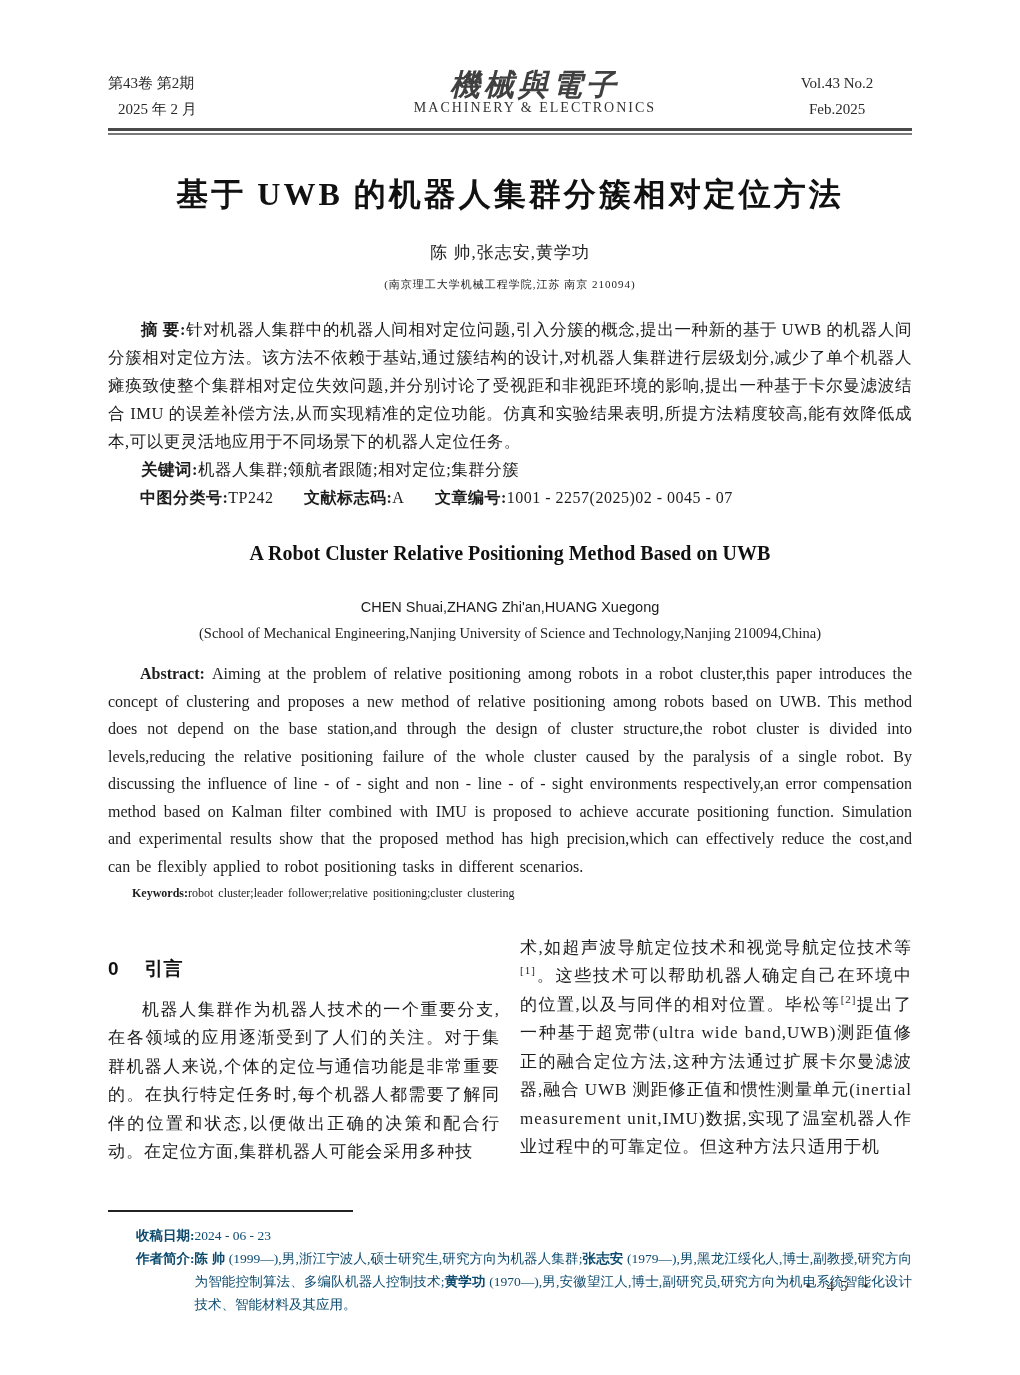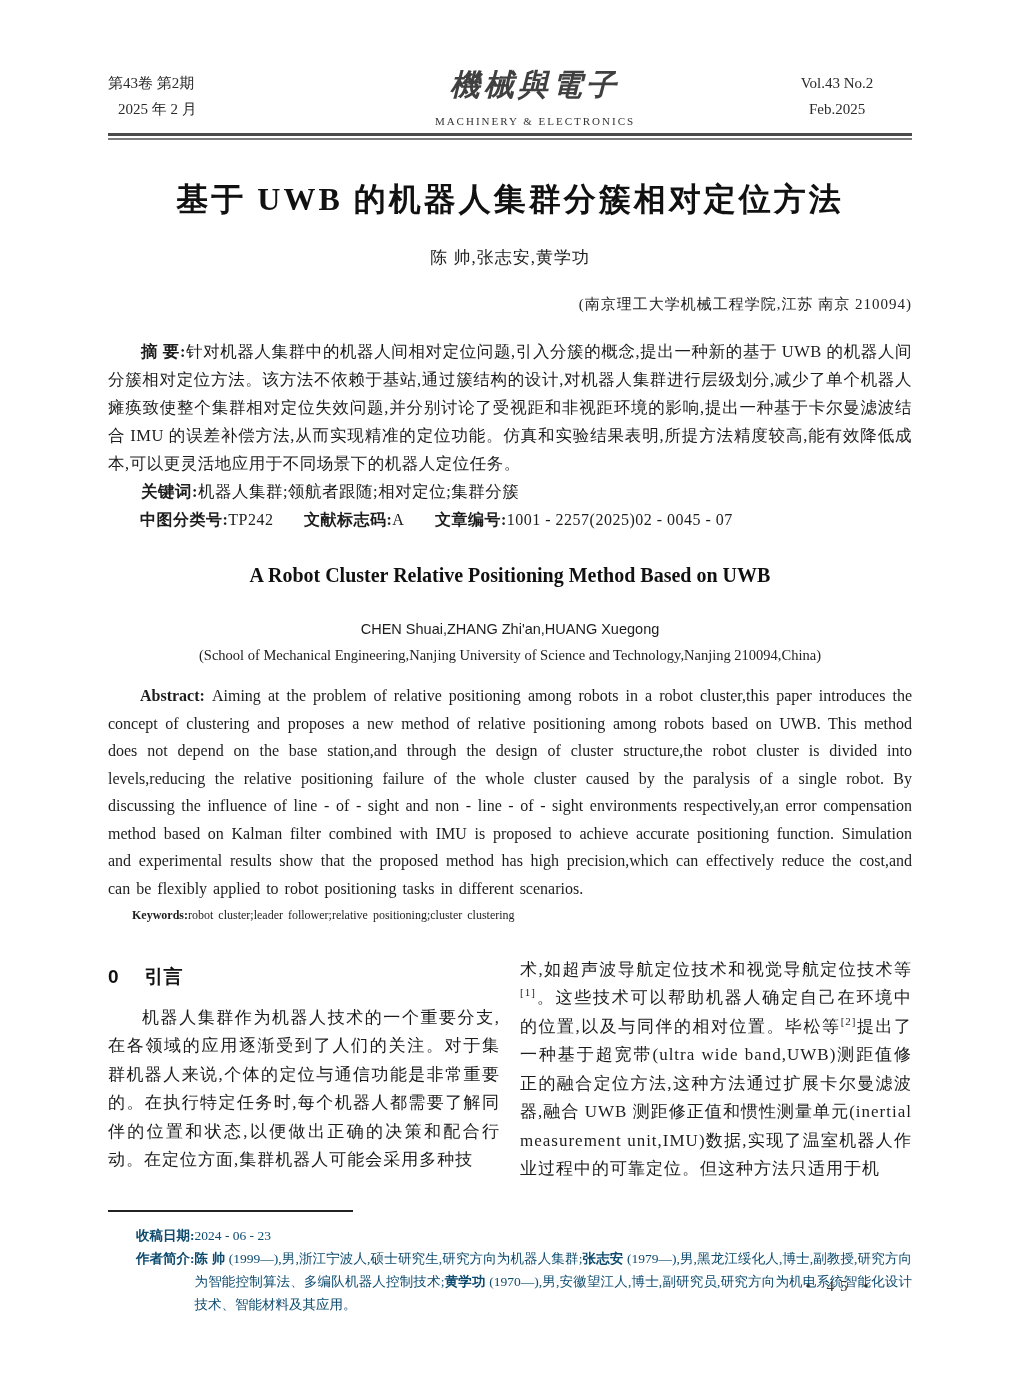--- a/index.html
+++ b/index.html
@@ -13,45 +13,45 @@
     overflow:hidden;
     box-sizing:border-box;
     padding:70px 108px 0 108px;
   }
   
   .hdr{display:flex;align-items:flex-start;}
   .hdr-left{width:200px;font-size:15px;line-height:26px;color:#2a2a2a;}
   .hdr-left .l2{padding-left:10px;}
   .hdr-center{flex:1;text-align:center;}
   .logo-cn{font-size:30px;font-weight:bold;font-style:italic;letter-spacing:4px;color:#404040;line-height:30px;text-align:center;}
-  .logo-en{font-size:11px;letter-spacing:2px;color:#333;margin-top:15px;}
+  .logo-en{font-size:14px;letter-spacing:2px;color:#333;margin-top:0;}
   .hdr-right{width:150px;text-align:center;font-size:15px;line-height:26px;color:#2a2a2a;}
   .hdr-rule{margin-top:6px;height:2px;border-top:3px solid #4a4a4a;border-bottom:2px solid #7a7a7a;}
   
   .title-cn{margin-top:38px;text-align:center;font-size:32px;font-weight:bold;letter-spacing:3px;color:#111;}
   .authors-cn{margin-top:24px;text-align:center;font-size:17px;letter-spacing:1px;}
-  .affil-cn{margin-top:26px;text-align:right;font-size:15px;letter-spacing:1px;color:#222;}
+  .affil-cn{margin-top:13px;text-align:center;font-size:11px;letter-spacing:1px;color:#222;}
   
   .abs-cn{margin-top:24px;font-size:16.5px;line-height:28px;text-align:justify;letter-spacing:0.5px;}
   .abs-cn .para{text-indent:2em;}
   .b{font-weight:bold;}
   .kw-line{margin-top:0px;text-indent:2em;font-size:16.5px;line-height:28px;letter-spacing:0.5px;}
   .clc-line{text-indent:2em;font-size:16px;line-height:28px;letter-spacing:0.5px;}
   .clc-line .grp{margin-right:26px;}
   
   .title-en{margin-top:30px;text-align:center;font-size:20px;font-weight:bold;color:#111;}
   .authors-en{margin-top:34px;text-align:center;font-size:14.5px;font-family:"Liberation Sans","DejaVu Sans",sans-serif;}
   .affil-en{margin-top:10px;text-align:center;font-size:14.5px;color:#222;}
   .abs-en{margin-top:18px;font-size:16px;line-height:27.5px;text-align:justify;word-spacing:2px;}
   .abs-en .para{text-indent:2em;}
   .kw-en{text-indent:2em;font-size:12px;line-height:27.5px;word-spacing:2px;}
   
   .cols{display:flex;gap:20px;margin-top:26px;height:208px;}
   .col{width:392px;}
-  .sec-head{font-size:19px;font-weight:bold;font-family:"Liberation Sans","DejaVu Sans",sans-serif;margin:8px 0 14px 0;color:#111;}
+  .sec-head{font-size:19px;font-weight:bold;font-family:"Liberation Sans","DejaVu Sans",sans-serif;margin:22px 0 14px 0;color:#111;}
   .sec-head .no{margin-right:26px;}
   .body-para{font-size:17px;line-height:28.5px;text-align:justify;letter-spacing:1px;}
   .body-para .ind{text-indent:2em;display:block;}
   sup{font-size:11px;line-height:0;}
   
   .footnote{position:absolute;left:108px;right:108px;top:1210px;font-size:13.5px;line-height:23px;color:#0c4a6e;}
   .fn-rule{width:245px;border-top:2px solid #222;margin-bottom:12px;}
   .fn-row{display:flex;padding-left:28px;}
   .fn-label{font-weight:bold;white-space:nowrap;}
   .fn-text{flex:1;text-align:justify;}

